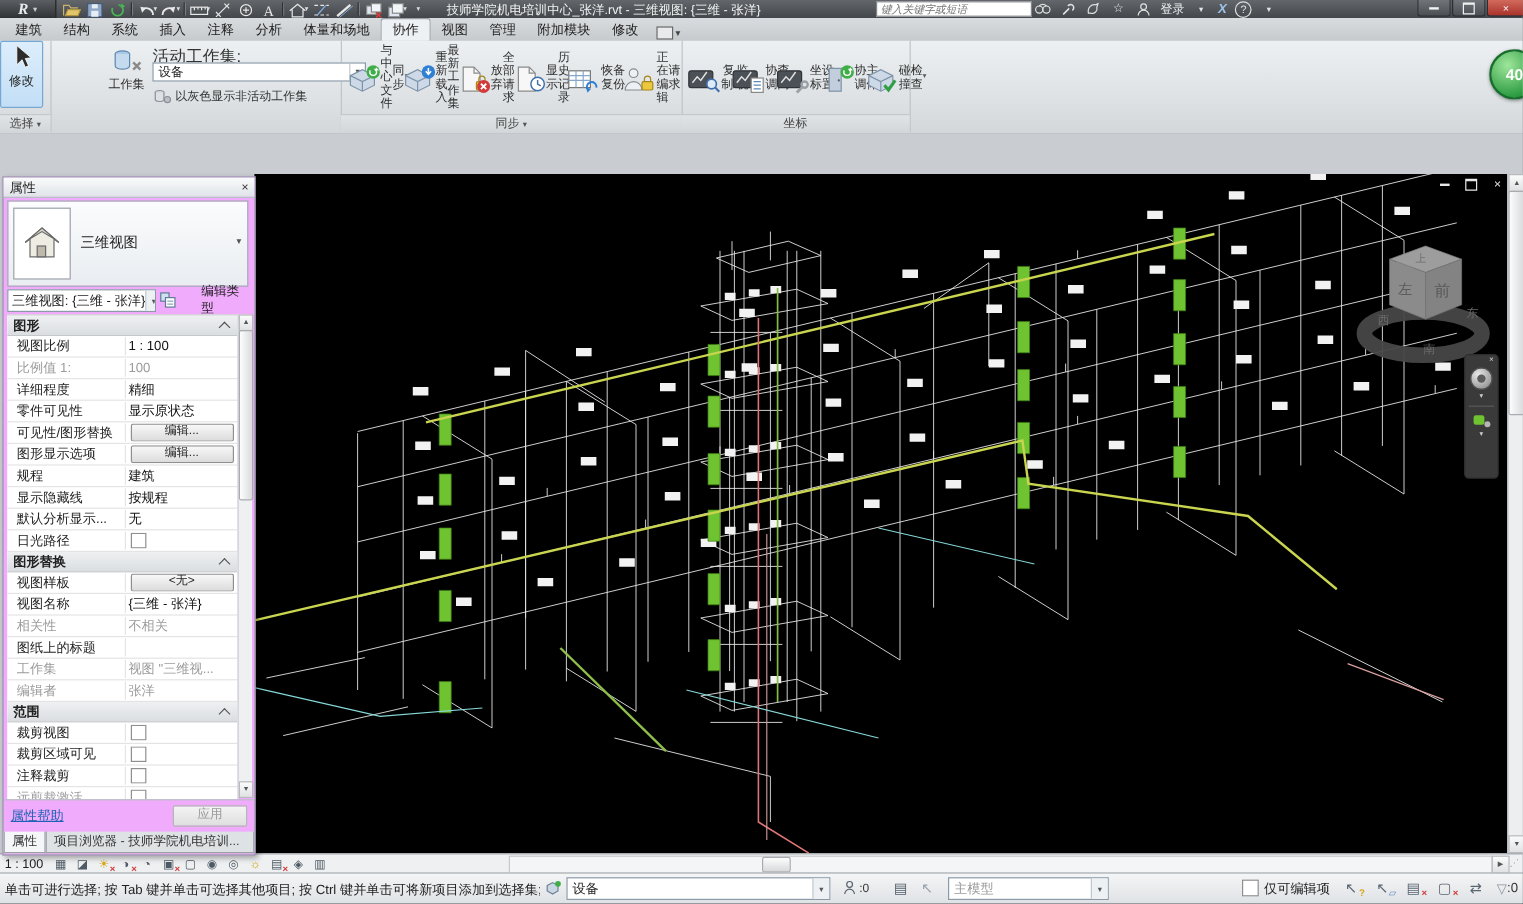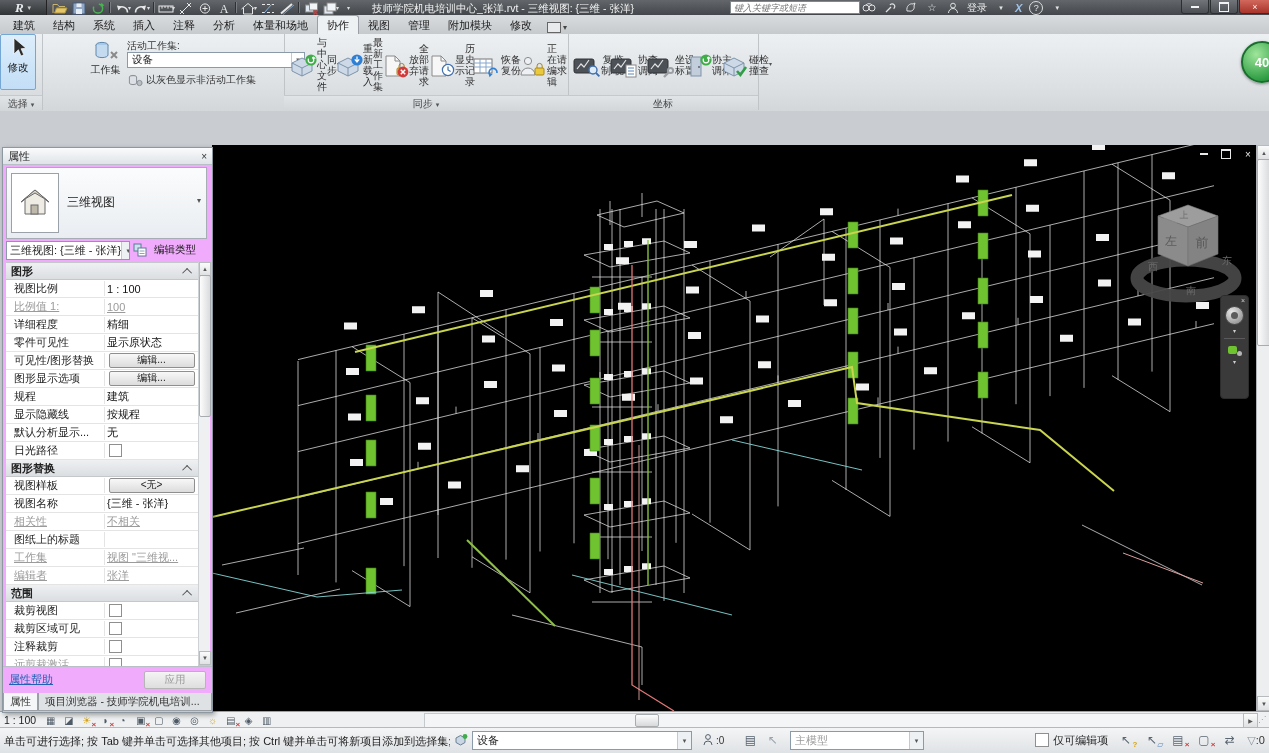--- a/index.html
+++ b/index.html
@@ -45,21 +45,21 @@
   .plabel{position:absolute;left:0;right:0;top:61px;height:15px;text-align:center;font-size:10px;color:#444;
     background:linear-gradient(#e0e4e7,#d2d6d9);border-top:1px solid #c5c9cc;line-height:15px;}
   .plabel .caret{font-size:7px;color:#555;}
   .rbtn{position:absolute;top:1px;width:45px;height:59px;display:flex;align-items:center;
     font-size:10px;line-height:11px;color:#2e2e2e;text-align:center;border-radius:2px;}
   .rbtn svg{margin-top:2px;}
   .rbtn .menucaret{font-size:6px;color:#555;}
   #modify-btn{left:4px;top:3px;width:34px;height:54px;background:linear-gradient(#ddeefc,#c2def6);
     border:1px solid #74a7d4;border-radius:2px;display:flex;flex-direction:column;align-items:center;font-size:10.5px;color:#222;}
   #worksets-btn{left:46px;top:3px;width:35px;height:54px;display:flex;flex-direction:column;align-items:center;font-size:10px;color:#2e2e2e;}
-  #aw-label{left:85px;top:5px;font-size:10px;color:#333;}
+  #aw-label{left:85px;top:5px;font-size:14px;color:#333;}
   #aw-combo{left:85px;top:18px;width:172px;height:14px;background:#fff;border:1px solid #8a9aa8;font-size:10.5px;color:#222;
     display:flex;align-items:center;padding-left:4px;}
   #aw-combo .cbtn{margin-left:auto;width:12px;height:100%;border-left:1px solid #c2c9cf;display:flex;align-items:center;justify-content:center;font-size:7px;color:#555;}
   #gray-inactive{left:85px;top:39px;display:flex;align-items:center;gap:3px;font-size:10px;color:#333;}
   #badge{position:absolute;left:1241px;top:41px;width:38px;height:38px;border-radius:50%;
     background:radial-gradient(circle at 35% 30%,#9fe69b,#2f9e44 70%,#1d7c33);border:2px solid #1a6e2d;
     color:#fff;font-weight:bold;font-size:13px;display:flex;align-items:center;justify-content:center;z-index:60;
     box-shadow:0 1px 3px rgba(0,0,0,.4);}
   
   #props{position:absolute;left:2px;top:147px;width:209px;height:564px;background:#f0abfc;
@@ -69,30 +69,30 @@
   #p-close{margin-left:auto;font-size:10px;color:#333;}
   #p-type{position:absolute;left:3px;top:19px;width:199px;height:70px;background:linear-gradient(#fbfcfd,#e9edf1);border:1px solid #a7adb4;}
   #p-type .imgbox{position:absolute;left:4px;top:5px;width:46px;height:58px;background:#fff;border:1px solid #9aa1a8;
     display:flex;align-items:center;justify-content:center;}
   #p-type .tname{position:absolute;left:60px;top:26px;font-size:12px;color:#222;}
   #p-type .tcaret{position:absolute;right:5px;top:28px;font-size:8px;color:#555;}
   #p-combo{position:absolute;left:3px;top:93px;width:122px;height:17px;background:#fff;border:1px solid #8a9aa8;
     font-size:11px;color:#222;display:flex;align-items:center;overflow:hidden;text-align:center;}
   #p-combo .txt{padding-left:3px;white-space:nowrap;}
   #p-combo .cbtn{margin-left:auto;min-width:12px;height:100%;border-left:1px solid #c2c9cf;display:flex;align-items:center;justify-content:center;font-size:7px;color:#555;background:#eef1f3;}
-  #p-edittype{position:absolute;left:130px;top:93px;width:76px;height:17px;display:flex;align-items:center;gap:6px;font-size:10.5px;color:#222;}
+  #p-edittype{position:absolute;left:130px;top:93px;width:76px;height:17px;display:flex;align-items:center;gap:20px;font-size:10.5px;color:#222;}
   #pgrid{position:absolute;left:3px;top:114px;width:192px;height:403px;background:#fff;overflow:hidden;border-top:1px solid #c5c8cb;}
   .pg-head{height:16px;background:linear-gradient(#eef0f2,#dbdee1);border-bottom:1px solid #c5c8cb;
     display:flex;align-items:center;font-size:11px;font-weight:bold;color:#222;padding-left:5px;}
   .pg-chev{margin-left:auto;margin-right:6px;width:6px;height:6px;border-left:1.5px solid #555;border-top:1.5px solid #555;transform:rotate(45deg) translateY(2px);}
   .pg-row{height:17px;display:flex;align-items:center;border-bottom:1px solid #e4e4e4;font-size:11px;}
   .pg-lab{width:90px;padding-left:8px;color:#222;white-space:nowrap;overflow:hidden;border-right:1px solid #e4e4e4;flex:none;}
   .pg-val{flex:1;display:flex;align-items:center;overflow:hidden;padding:0 2px;}
   .pg-vt{color:#111;white-space:nowrap;}
-  .pg-row.dim .pg-lab,.pg-row.dim .pg-vt{color:#9b9b9b;text-decoration:underline;}
+  .pg-row.dim .pg-lab,.pg-row.dim .pg-vt{color:#9b9b9b;}
   .pg-btn{margin:0 auto;width:84px;height:13px;background:linear-gradient(#f8f8f8,#dcdcdc);border:1px solid #8f8f8f;
     border-radius:2px;font-size:10px;line-height:12px;text-align:center;color:#222;}
   .pg-cb{width:11px;height:11px;background:#fff;border:1px solid #8f8f8f;margin-left:2px;flex:none;}
   #p-scroll{position:absolute;right:2px;top:114px;width:11px;height:403px;background:#eef0f2;border-left:1px solid #cfd2d5;}
   .sbarrow{position:absolute;left:0;width:10px;height:12px;font-size:6px;color:#555;display:flex;align-items:center;justify-content:center;background:linear-gradient(#fbfbfb,#dfe1e3);border:1px solid #b8bbbe;}
   #p-thumb{position:absolute;left:0;top:13px;width:10px;height:140px;background:linear-gradient(90deg,#fdfdfd,#d9dbdd);border:1px solid #a9acaf;border-radius:2px;}
   #p-foot{position:absolute;left:0;top:518px;width:100%;height:26px;border-top:1px solid #b9bfc6;display:flex;align-items:center;justify-content:space-between;padding:0 6px;box-sizing:border-box;}
   #p-help{font-size:11px;color:#1f62b5;text-decoration:underline;}
   #p-apply{width:60px;height:16px;background:linear-gradient(#f4f4f4,#dedede);border:1px solid #b5b5b5;border-radius:2px;
     font-size:10.5px;color:#9a9a9a;text-align:center;line-height:15px;}

